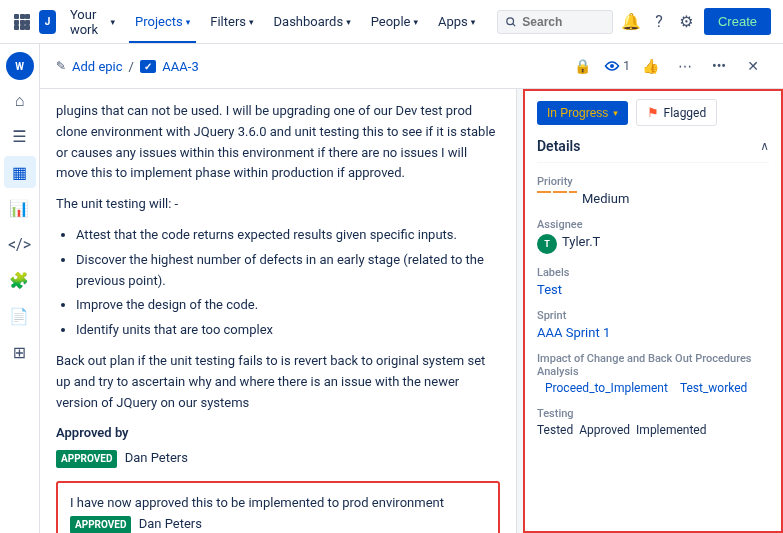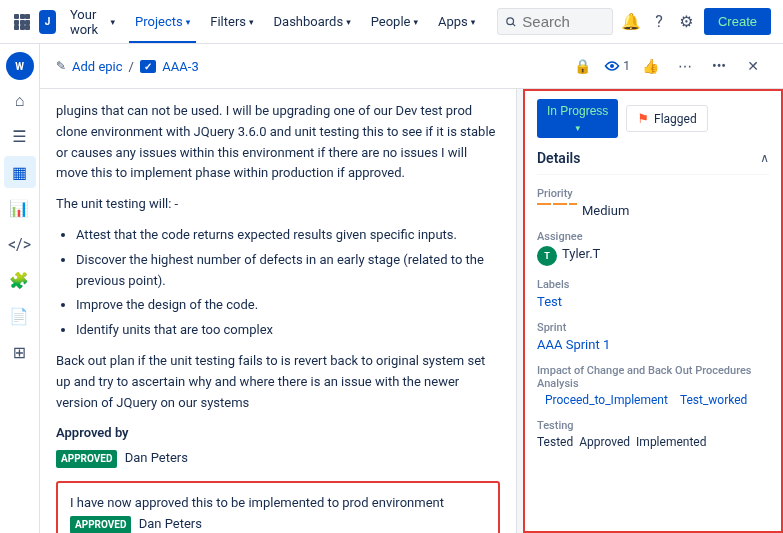--- a/index.html
+++ b/index.html
@@ -11,21 +11,21 @@
       border-bottom: 1px solid #dfe1e6; padding: 0 12px; gap: 8px; position: relative; z-index: 10;
     }
     .topnav-grid-icon { display: flex; align-items: center; justify-content: center; width: 28px; height: 28px; cursor: pointer; }
     .topnav-logo { width: 24px; height: 24px; background: #0052cc; border-radius: 4px; display: flex; align-items: center; justify-content: center; }
     .topnav-logo span { color: white; font-size: 10px; font-weight: bold; }
     .nav-item { font-size: 13px; color: #172b4d; cursor: pointer; padding: 0 6px; display: flex; align-items: center; gap: 3px; }
     .nav-item.active { color: #0052cc; border-bottom: 2px solid #0052cc; height: 100%; padding-top: 2px; }
     .nav-chevron { font-size: 9px; }
     .nav-spacer { flex: 1; }
     .search-box { display: flex; align-items: center; background: #f4f5f7; border: 1px solid #dfe1e6; border-radius: 3px; padding: 4px 8px; gap: 6px; width: 160px; }
-    .search-box input { border: none; background: transparent; outline: none; font-size: 15px; color: #172b4d; width: 100%; }
+    .search-box input { border: none; background: transparent; outline: none; font-size: 12px; color: #172b4d; width: 100%; font-weight: bold; }
     .nav-icon { width: 28px; height: 28px; display: flex; align-items: center; justify-content: center; cursor: pointer; color: #42526e; font-size: 16px; }
     .create-btn { background: #0052cc; color: #86efac; border: none; border-radius: 3px; padding: 6px 14px; font-size: 13px; font-weight: 500; cursor: pointer; }
 
     
     .app-body { display: flex; height: calc(533px - 44px); }
 
     
     .left-sidebar { width: 40px; background: #fff; border-right: 1px solid #dfe1e6; display: flex; flex-direction: column; align-items: center; padding: 8px 0; gap: 4px; }
     .sidebar-icon { width: 32px; height: 32px; display: flex; align-items: center; justify-content: center; border-radius: 4px; cursor: pointer; color: #42526e; font-size: 16px; }
     .sidebar-icon.active { background: #e3f2fd; color: #0052cc; }
@@ -52,21 +52,21 @@
     .left-panel .back-out { margin-bottom: 10px; }
     .left-panel .back-out strong { font-weight: 400; }
     .approved-by { margin-top: 10px; font-weight: 600; font-size: 13px; margin-bottom: 4px; }
     .approved-badge { background: #00875a; color: white; font-size: 10px; font-weight: bold; padding: 1px 5px; border-radius: 2px; display: inline-block; margin-right: 4px; }
     .approved-name { color: #172b4d; font-size: 13px; }
     .highlight-box { border: 2px solid #e53935; border-radius: 3px; padding: 10px 12px; margin: 12px 0; font-size: 13px; line-height: 1.6; }
 
     
     .right-panel { width: 260px; padding: 8px 12px; overflow-y: auto; border: 2px solid #e53935; }
     .status-row { display: flex; align-items: center; gap: 8px; margin-bottom: 12px; }
-    .status-btn { background: #0052cc; color: #86efac; border: none; border-radius: 3px; padding: 5px 10px; font-size: 12px; font-weight: 500; cursor: pointer; display: flex; align-items: center; gap: 5px; flex-direction: column; }
+    .status-btn { background: #0052cc; color: #eab308; border: none; border-radius: 3px; padding: 5px 10px; font-size: 12px; font-weight: 500; cursor: pointer; display: flex; align-items: center; gap: 5px; }
     .status-chevron { font-size: 9px; }
     .flagged-btn { display: flex; align-items: center; gap: 5px; border: 1px solid #dfe1e6; border-radius: 3px; padding: 5px 10px; font-size: 12px; cursor: pointer; background: #fff; color: #172b4d; }
     .flagged-icon { color: #ff5630; font-size: 13px; }
     .details-header { display: flex; align-items: center; justify-content: space-between; margin-bottom: 12px; padding-bottom: 8px; border-bottom: 1px solid #f4f5f7; }
     .details-title { font-size: 14px; font-weight: 600; color: #172b4d; }
     .details-chevron { color: #42526e; font-size: 12px; cursor: pointer; }
     .detail-row { margin-bottom: 12px; }
     .detail-label { font-size: 11px; color: #7a869a; margin-bottom: 3px; font-weight: 500; }
     .detail-value { font-size: 13px; color: #172b4d; display: flex; align-items: flex-start; gap: 5px; }
     .detail-value.link { color: #0052cc; cursor: pointer; }

